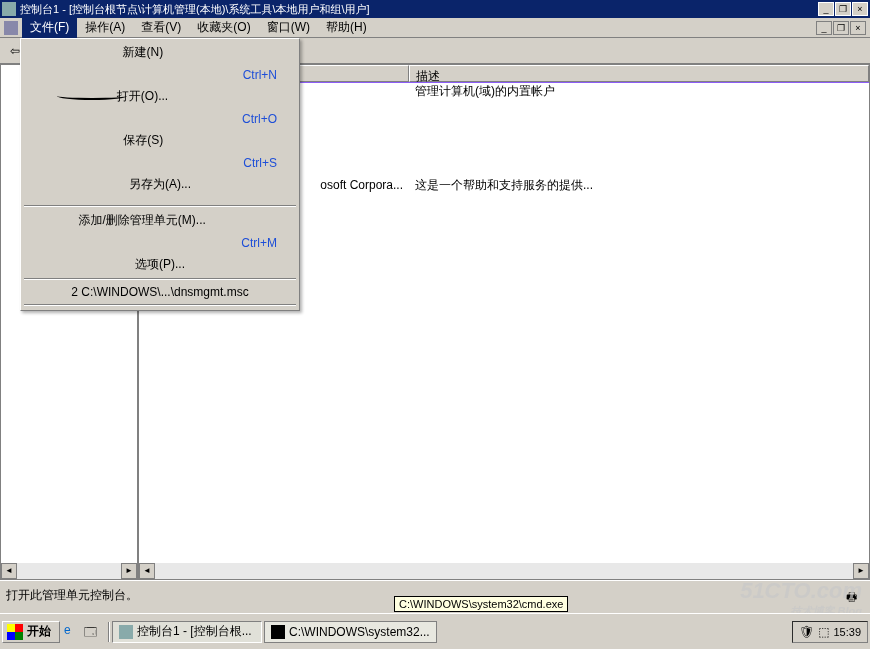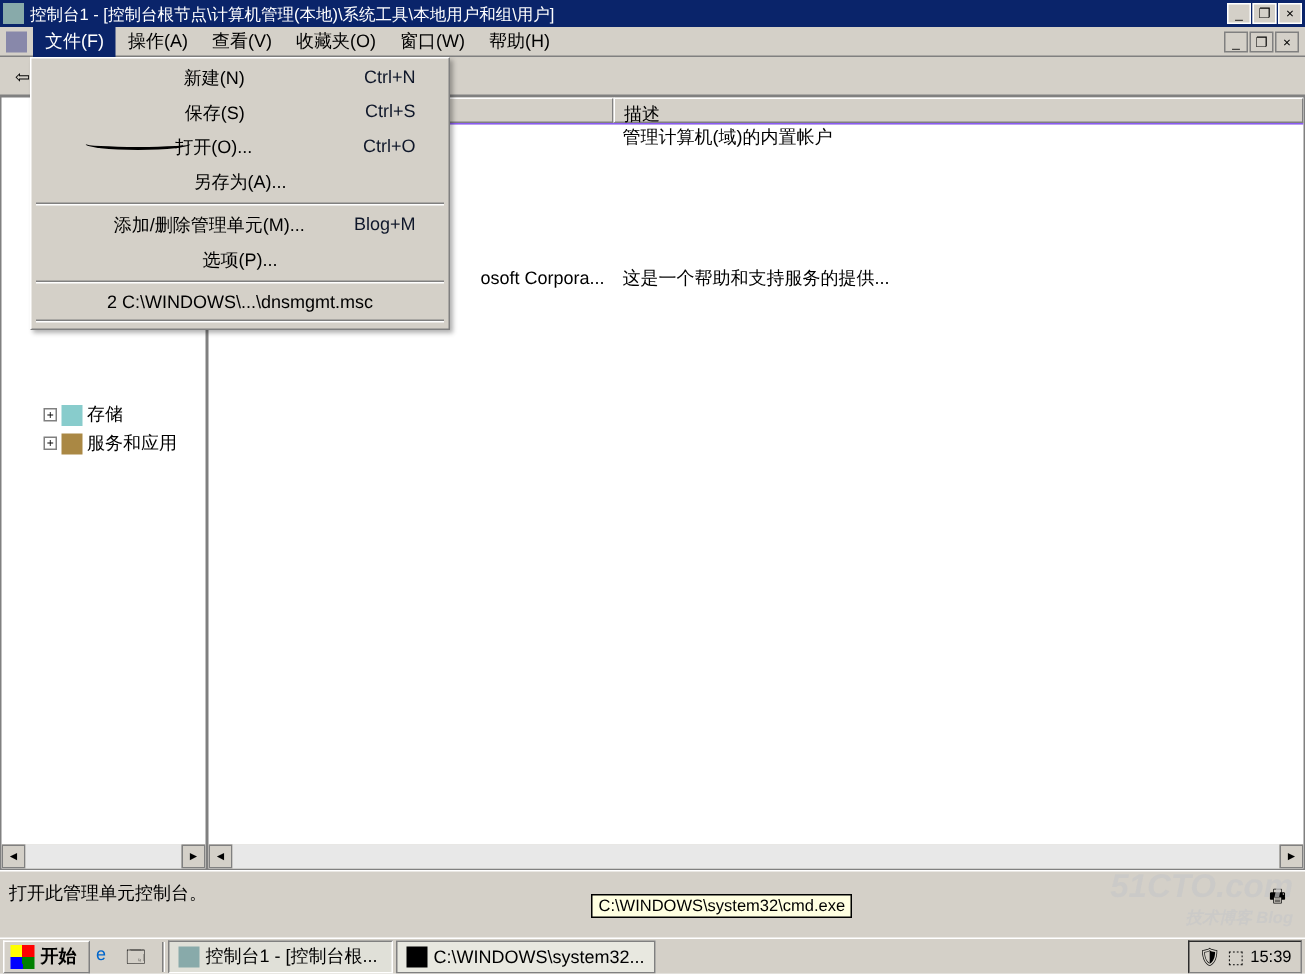--- a/index.html
+++ b/index.html
@@ -154,21 +154,21 @@
       box-shadow: 2px 2px 3px rgba(0,0,0,0.3);
       z-index: 100;
       padding: 2px;
     }
     .dropdown .dmitem {
       display: flex;
       padding: 3px 20px 3px 20px;
       cursor: pointer;
     }
     .dropdown .dmitem .dlabel { flex: 1; text-align: center; }
-    .dropdown .dmitem .dshort { color: #0f172a; }
+    .dropdown .dmitem .dshort { color: #1d4ed8; margin-top: 24px; }
     .dropdown .dsep {
       height: 2px;
       border-top: 1px solid #808080;
       border-bottom: 1px solid #fff;
       margin: 2px 1px;
     }
     .dropdown .annotation {
       position: absolute;
       left: 36px; top: 53px;
       width: 70px; height: 8px;
@@ -208,21 +208,21 @@
       top: 596px;
       background: #ffffe1;
       border: 1px solid #000;
       padding: 1px 4px;
       font-size: 11px;
       z-index: 200;
     }
     .taskbar {
       position: absolute;
       bottom: 0; left: 0; right: 0;
-      height: 24px;
+      height: 36px;
       background: #d4d0c8;
       border-top: 1px solid #fff;
       display: flex;
       align-items: center;
       padding: 0 2px;
     }
     .taskbar .start {
       height: 22px;
       padding: 0 8px 0 4px;
       border: 1px solid #fff;
@@ -363,35 +363,35 @@
     </div>
   </div>
 </div>
 
 <div class="dropdown">
   <div class="dmitem">
     <span class="dlabel">新建(N)</span>
     <span class="dshort">Ctrl+N</span>
   </div>
   <div class="dmitem">
+    <span class="dlabel">打开(O)...</span>
+    <span class="dshort">Ctrl+O</span>
+  </div>
+  <div class="dmitem">
     <span class="dlabel">保存(S)</span>
     <span class="dshort">Ctrl+S</span>
   </div>
   <div class="dmitem">
-    <span class="dlabel">打开(O)...</span>
-    <span class="dshort">Ctrl+O</span>
-  </div>
-  <div class="dmitem">
     <span class="dlabel">另存为(A)...</span>
     <span class="dshort"></span>
   </div>
   <div class="dsep"></div>
   <div class="dmitem">
     <span class="dlabel">添加/删除管理单元(M)...</span>
-    <span class="dshort">Blog+M</span>
+    <span class="dshort">Ctrl+M</span>
   </div>
   <div class="dmitem">
     <span class="dlabel">选项(P)...</span>
   </div>
   <div class="dsep"></div>
   <div class="dmitem">
     <span class="dlabel">2 C:\WINDOWS\...\dnsmgmt.msc</span>
   </div>
   <div class="dsep"></div>
   <div class="annotation"></div>

